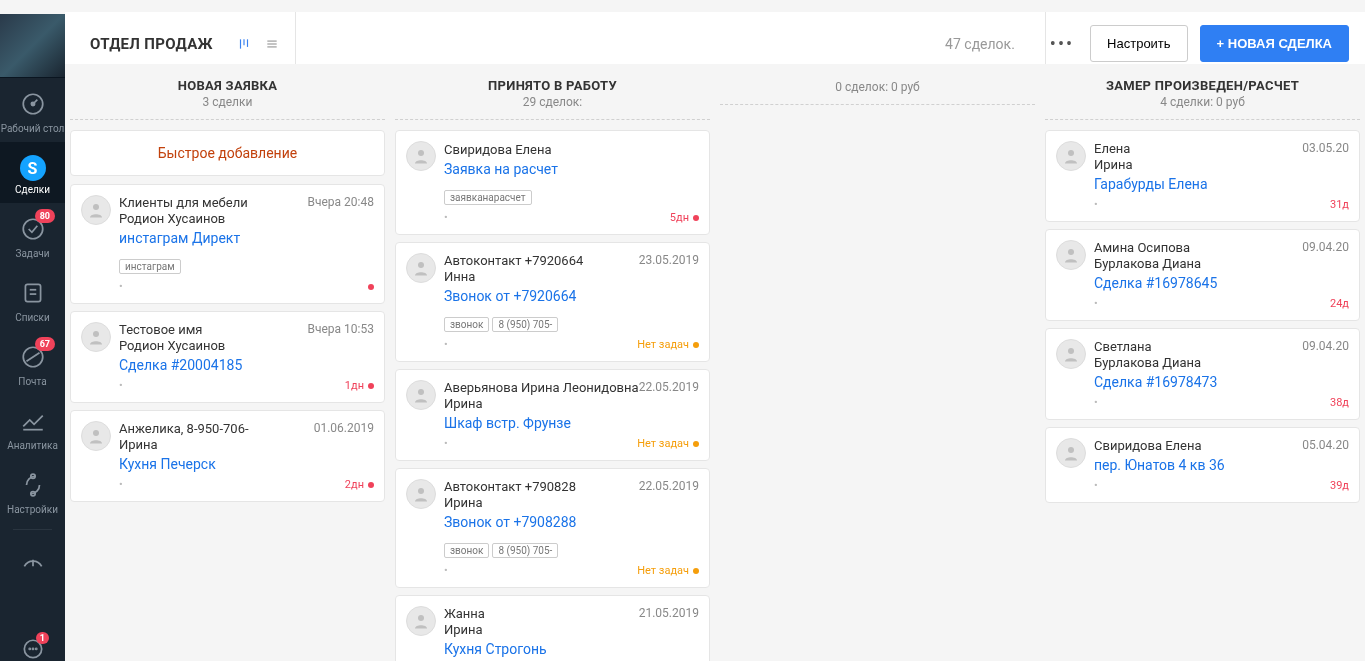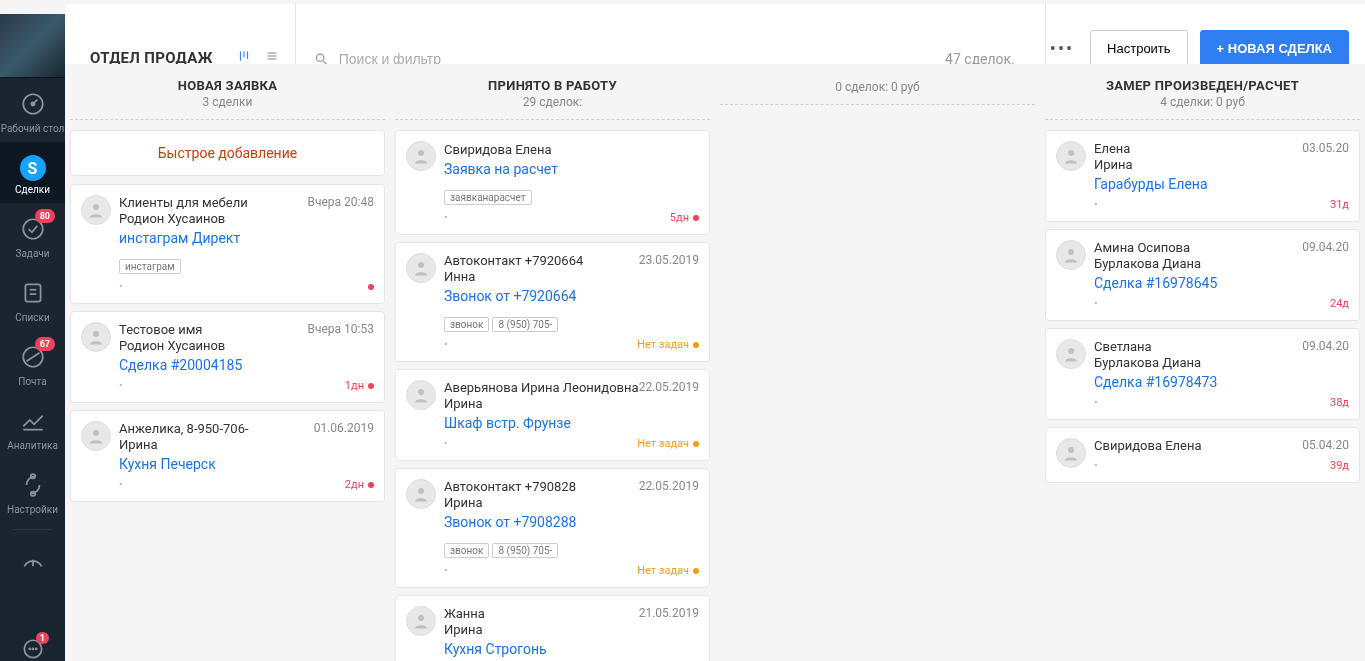--- a/index.html
+++ b/index.html
@@ -57,25 +57,25 @@
   color: #fff;
   font-size: 9px;
   border-radius: 10px;
   padding: 2px 5px;
   font-weight: bold;
   min-width: 16px;
 }
 .nav-badge.small { padding:1px 4px; min-width:12px; top:8px; right:16px;}
 .topbar {
   position: absolute;
-  left: 65px; top: 4px; right:0;
+  left: 65px; top: 12px; right:0;
   height: 64px;
   background: #fff;
   display: flex;
-  align-items: flex-end;
+  align-items: center;
   border-bottom: 1px solid #e5e5e5;
 }
 .pipeline-name {
   padding: 0 20px 0 25px;
   font-weight: bold;
   font-size: 15px;
   color: #333;
   letter-spacing: 0.3px;
 }
 .view-toggle { display:flex; gap:6px; padding-right:12px;}
@@ -286,27 +286,20 @@
       </div>
     <div class="view-btn">
         <svg viewBox="0 0 24 24">
           <line x1="4" y1="7" x2="20" y2="7"></line>
           <line x1="4" y1="12" x2="20" y2="12"></line>
           <line x1="4" y1="17" x2="20" y2="17"></line>
         </svg>
       </div>
   </div>
   <div class="vr"></div>
-  <div class="search-area">
-    <svg viewBox="0 0 24 24">
-        <circle cx="10" cy="10" r="6"></circle>
-        <line x1="15" y1="15" x2="20" y2="20"></line>
-      </svg>
-    <input class="search-input" placeholder="Поиск и фильтр" style="">
-  </div>
   <div class="deals-count">47 сделок.</div>
   <div class="vr"></div>
   <div class="top-actions">
     <div class="more-btn">•••</div>
     <button class="btn">Настроить</button>
     <button class="btn primary">+ НОВАЯ СДЕЛКА</button>
   </div>
 </div>
 
 <div class="board" id="board">
@@ -576,20 +569,21 @@
             <svg viewBox="0 0 24 24">
               <circle cx="12" cy="8" r="4"></circle>
               <path d="M4 22 C4 16 20 16 20 22 Z"></path>
             </svg>
           </div>
           <div class="card-body">
             <div class="card-row1">
               <div class="contact">Свиридова Елена</div>
               <div class="date">05.04.20</div>
             </div>
+            <div class="deal-link">пер. Юнатов 4 кв 36</div>
             <div class="card-footer">
               <span class="dot">•</span>
               <span class="status red">39д </span>
             </div>
           </div>
         </div>
       </div>
     </div>
   </div>
 

